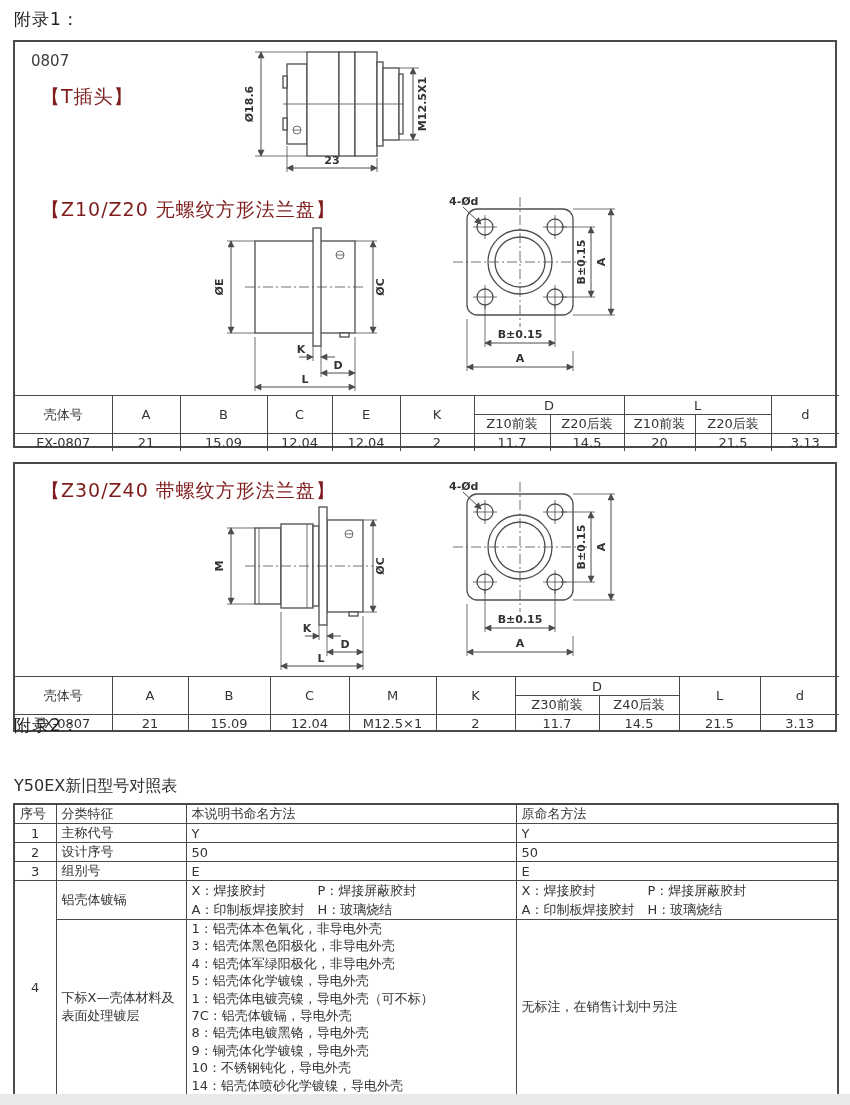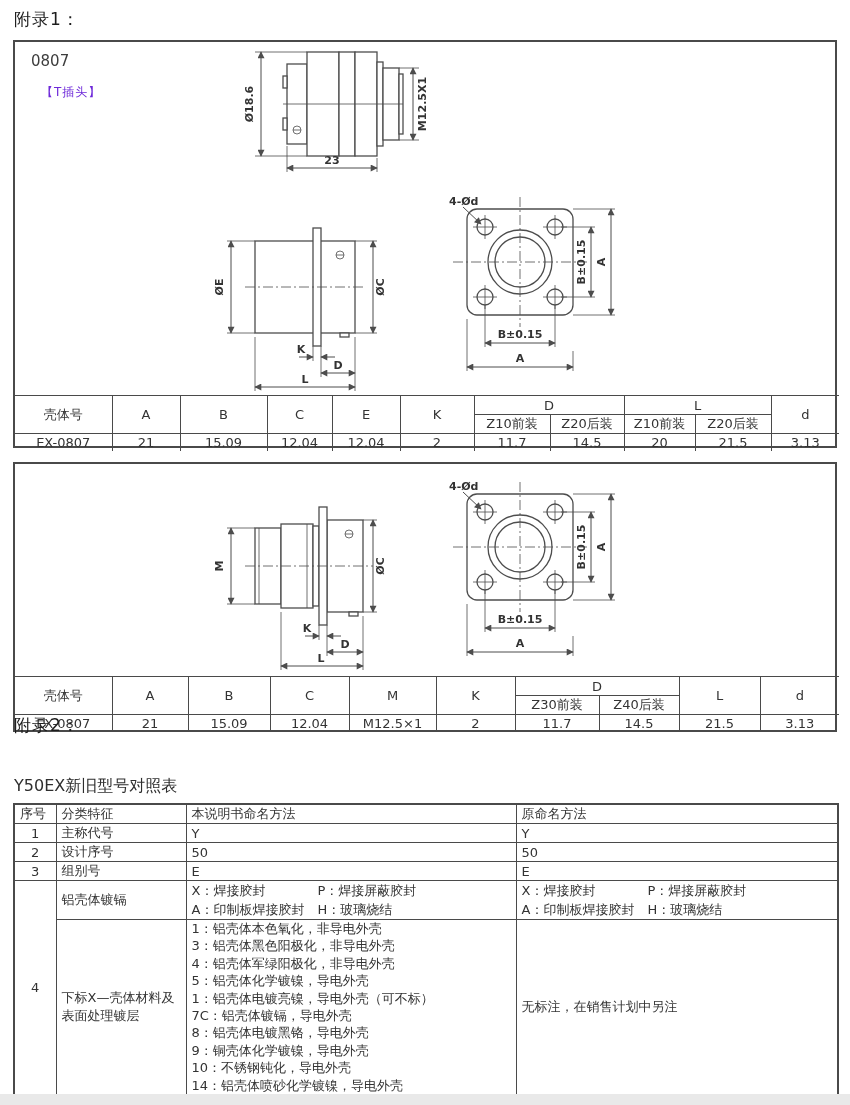--- a/index.html
+++ b/index.html
@@ -4,21 +4,21 @@
 <style>
   *{margin:0;padding:0;box-sizing:border-box}
   html,body{width:850px;height:1105px;background:#fff;position:relative;
     font-family:"DejaVu Sans","Liberation Sans",sans-serif;color:#333}
   .abs{position:absolute}
   .h1{font-size:17px;font-weight:normal;color:#1c1c1c;letter-spacing:1px}
   .subtitle{font-size:16px;color:#2e2e2e}
   .box{position:absolute;border:2px solid #4a4a4a;background:#fff}
   .drawarea{position:relative;width:100%}
   .code{font-size:15px;color:#3d3d3d}
-  .seclabel{font-size:12px;color:#6d28d9;letter-spacing:1px}
+  .seclabel{font-size:19px;color:#7f1d1d;letter-spacing:1px}
   table{border-collapse:collapse;width:100%;table-layout:fixed}
   .dimtable{border-top:1px solid #4a4a4a}
   .dimtable td{border:1px solid #4a4a4a;font-size:13px;text-align:center;
     padding:0;color:#333;overflow:hidden;white-space:nowrap}
   .dimtable tr td:first-child{border-left:none}
   .dimtable tr td:last-child{border-right:none}
   .dimtable tr:last-child td{border-bottom:none}
   .modeltable{border:2px solid #4a4a4a}
   .modeltable td{border:1px solid #4a4a4a;font-size:13px;color:#333;
     padding:0 5px;vertical-align:middle;overflow:hidden}
@@ -77,20 +77,21 @@
         <line class="ext" x1="156" y1="96" x2="176" y2="96"></line>
         <line class="dim" x1="170" y1="24" x2="170" y2="96" marker-start="url(#a1)" marker-end="url(#a1)"></line>
         <text transform="rotate(-90 183 60)" x="183" y="60" text-anchor="middle" font-size="12">M12.5X1</text>
         <line class="ext" x1="44" y1="102" x2="44" y2="128"></line>
         <line class="ext" x1="134" y1="114" x2="134" y2="128"></line>
         <line class="dim" x1="44" y1="124" x2="134" y2="124" marker-start="url(#a1)" marker-end="url(#a1)"></line>
         <text x="89" y="120" text-anchor="middle" font-size="12">23</text>
       </g>
     </svg>
 
+    <div class="abs seclabel" style="left:26px;top:155px">【Z10/Z20 无螺纹方形法兰盘】</div>
 
     <svg style="left:198px;top:183px" width="178" height="170" viewBox="0 0 178 170">
       <defs>
         <marker id="a2" viewBox="0 0 10 10" refX="9" refY="5" markerWidth="9" markerHeight="7" orient="auto-start-reverse">
             <path d="M0,0 L10,5 L0,10 z" fill="#4d4d4d"></path>
           </marker>
       </defs>
       <g>
         <rect class="part" x="42" y="16" width="100" height="92"></rect>
         <rect class="part" x="100" y="3" width="8" height="118"></rect>
@@ -214,20 +215,21 @@
       <td>20</td>
       <td>21.5</td>
       <td>3.13</td>
     </tr>
   </tbody>
     </table>
 </div>
 
 <div class="box" style="left:13px;top:462px;width:824px;height:270px">
   <div class="drawarea" style="height:212px">
+    <div class="abs seclabel" style="left:26px;top:14px">【Z30/Z40 带螺纹方形法兰盘】</div>
 
     <svg style="left:198px;top:40px" width="178" height="170" viewBox="0 0 178 170">
       <defs>
         <marker id="a4" viewBox="0 0 10 10" refX="9" refY="5" markerWidth="9" markerHeight="7" orient="auto-start-reverse">
             <path d="M0,0 L10,5 L0,10 z" fill="#4d4d4d"></path>
           </marker>
       </defs>
       <g>
         <rect class="part" x="42" y="24" width="26" height="76"></rect>
         <line class="ext" x1="46" y1="24" x2="46" y2="100"></line>

